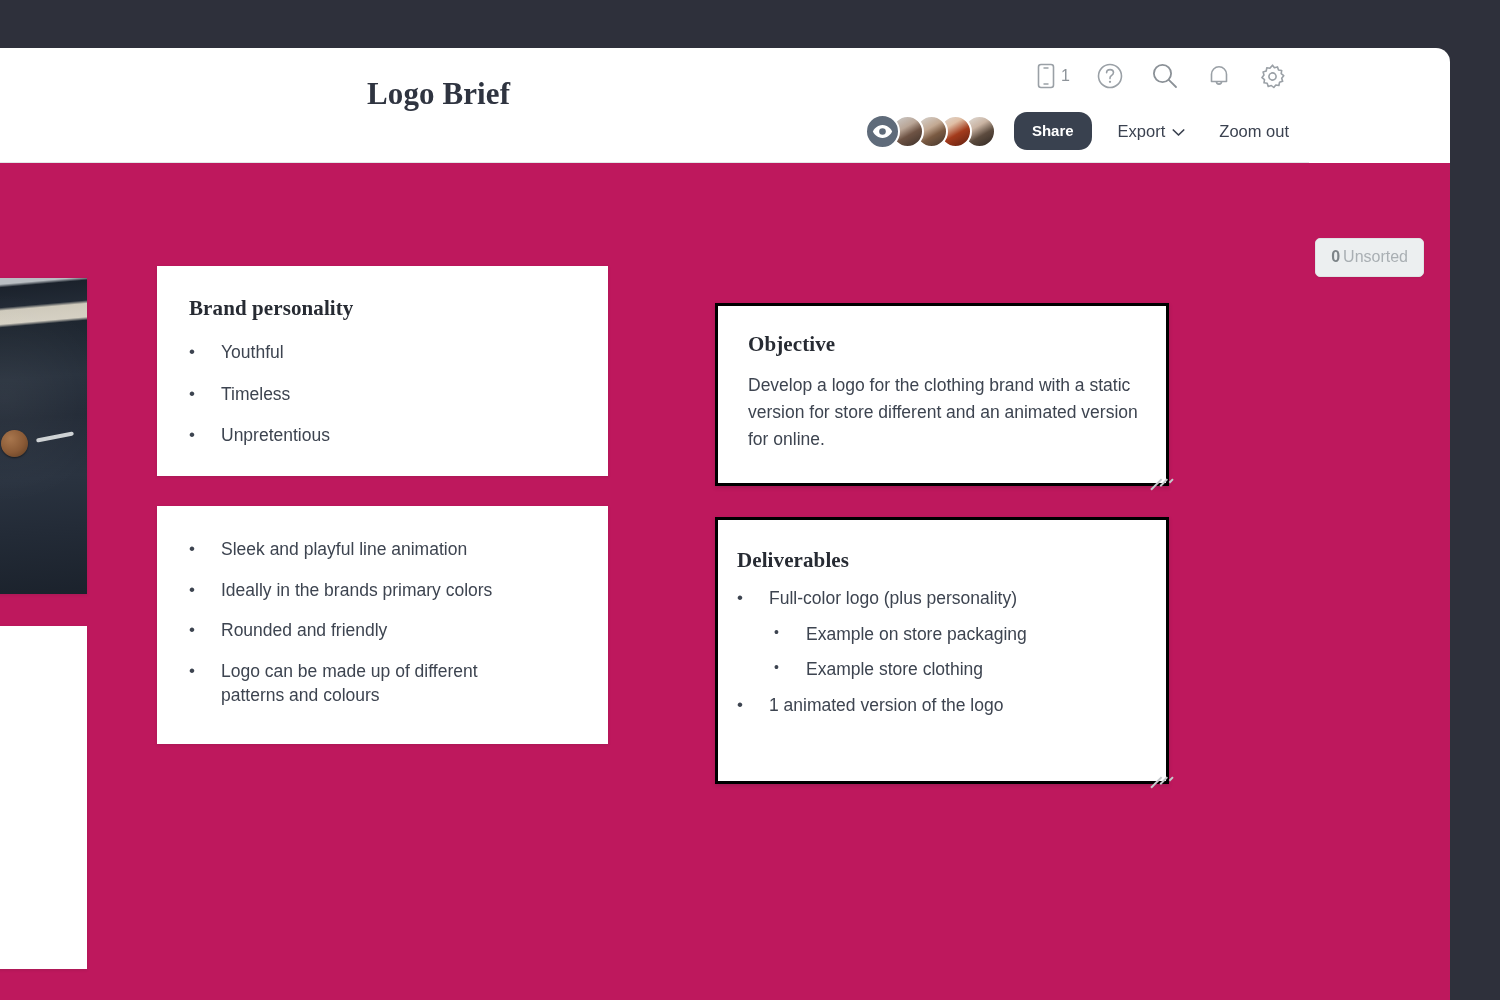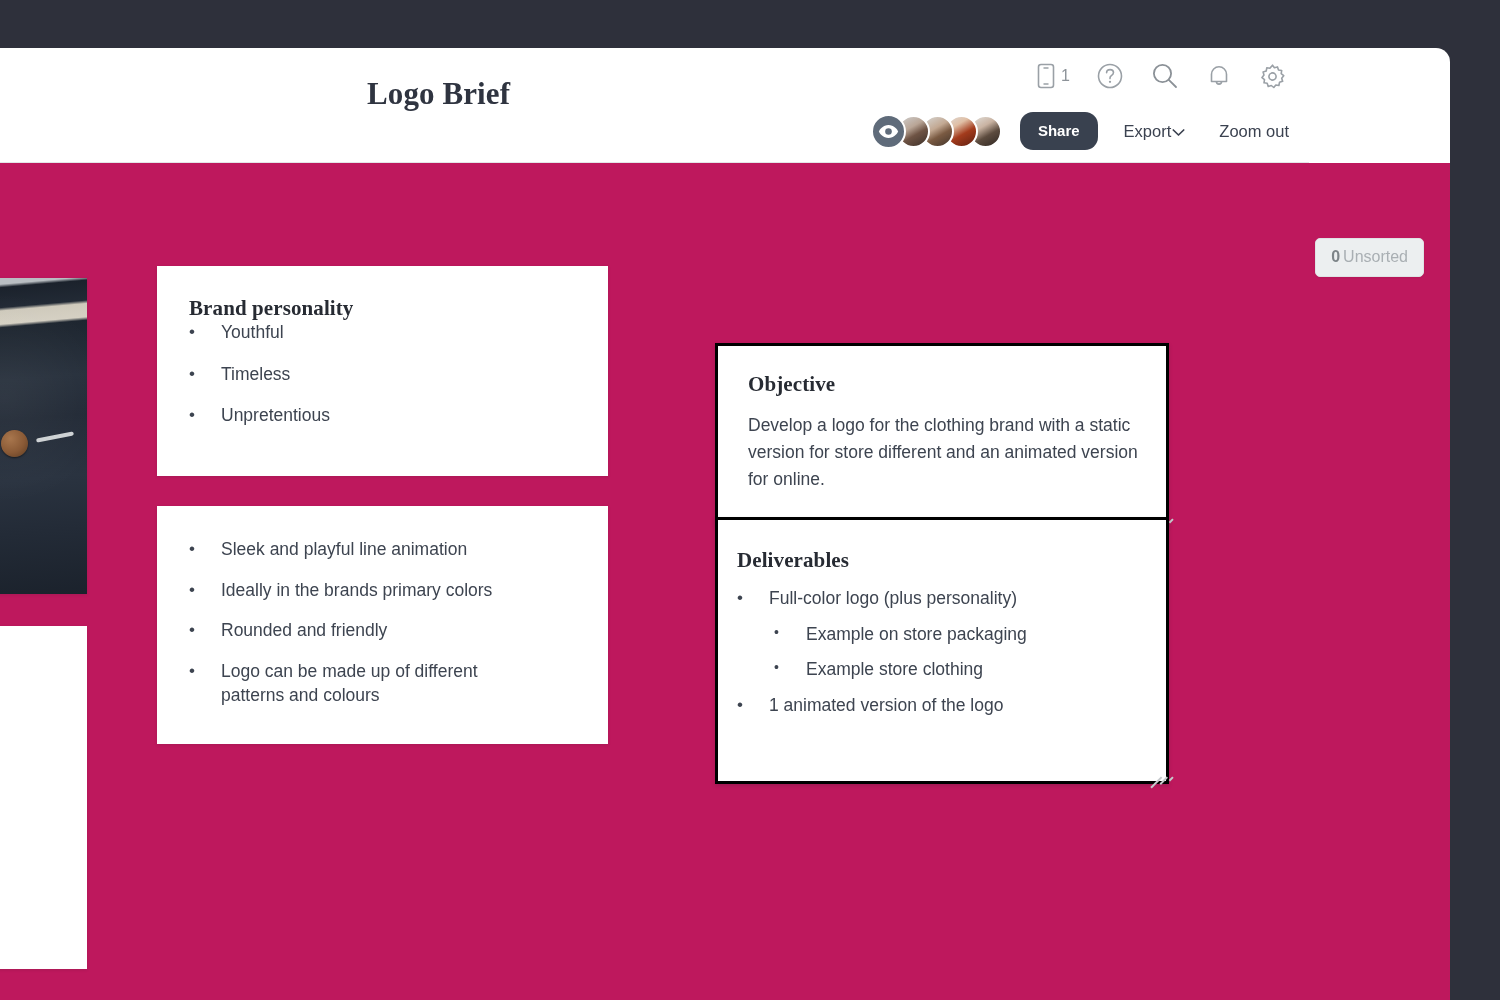--- a/index.html
+++ b/index.html
@@ -125,21 +125,21 @@
     border: none;
     border-radius: 13px;
     padding: 11px 18px 12px;
     cursor: pointer;
     line-height: 1;
     font-family: "Liberation Sans", sans-serif;
   }
 
   #export-button {
     display: flex;
-    gap: 1px;
+    gap: 7px;
     margin-left: 26px;
     font-size: 16.5px;
     color: #3b4250;
     cursor: pointer;
   }
   #zoom-out-button {
     margin-left: 34px;
     font-size: 16.5px;
     color: #3b4250;
     cursor: pointer;
@@ -214,38 +214,37 @@
     line-height: 1.55;
     color: #3d4450;
   }
 
   
   #card-brand-personality {
     left: 158px; top: 103px;
     width: 451px; height: 210px;
     padding: 30px 32px 0 32px;
   }
-  #card-brand-personality .card-title { }
+  #card-brand-personality .card-title { margin-bottom: 20px; }
   #card-brand-personality li { margin-bottom: 18px; }
 
   
   #card-style-notes {
     left: 158px; top: 343px;
     width: 451px; height: 238px;
     padding: 32px 32px 0 32px;
   }
   #card-style-notes li { margin-bottom: 17px; }
   #card-style-notes li .txt { max-width: 300px; }
 
   
   #card-objective {
     left: 716px; top: 140px;
     width: 454px; height: 183px;
     padding: 26px 28px 0 30px;
-    margin-top: 40px;
   }
   #card-objective .card-title { margin-bottom: 15px; }
   #card-objective .body-text { max-width: 390px; }
 
   
   #card-deliverables {
     left: 716px; top: 354px;
     width: 454px; height: 267px;
     padding: 28px 28px 0 19px;
   }

